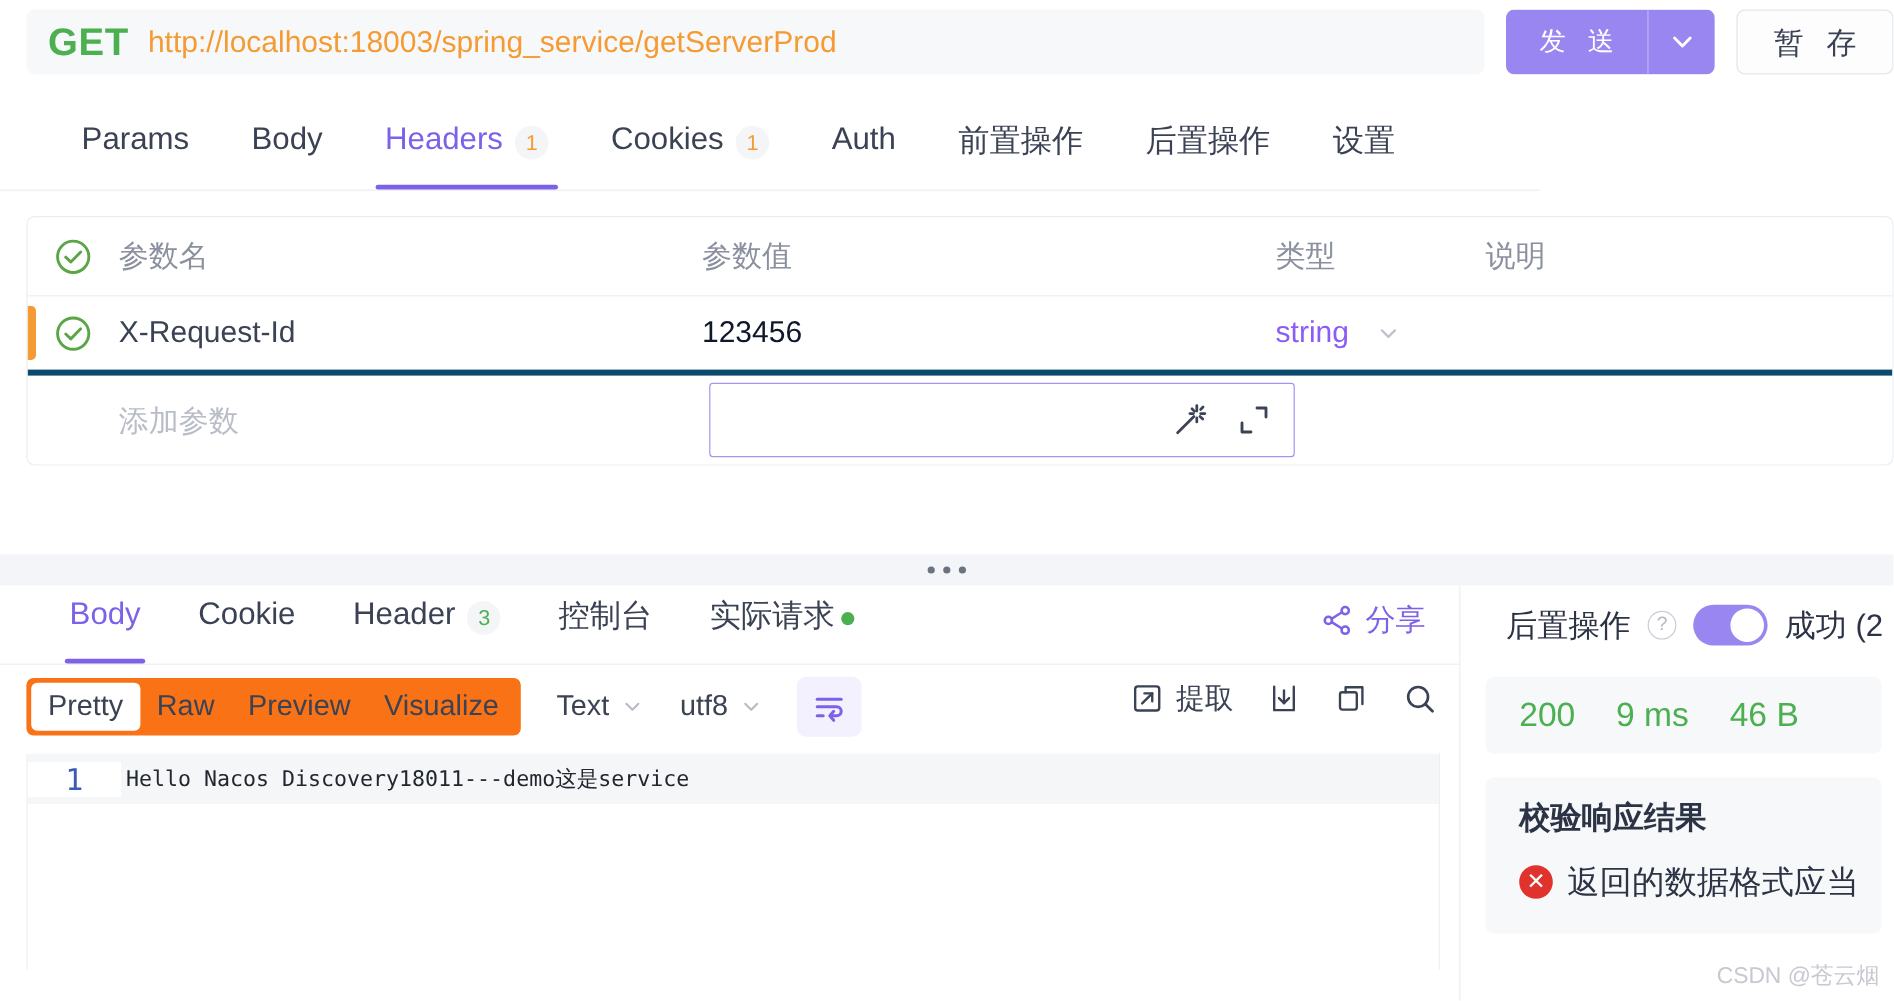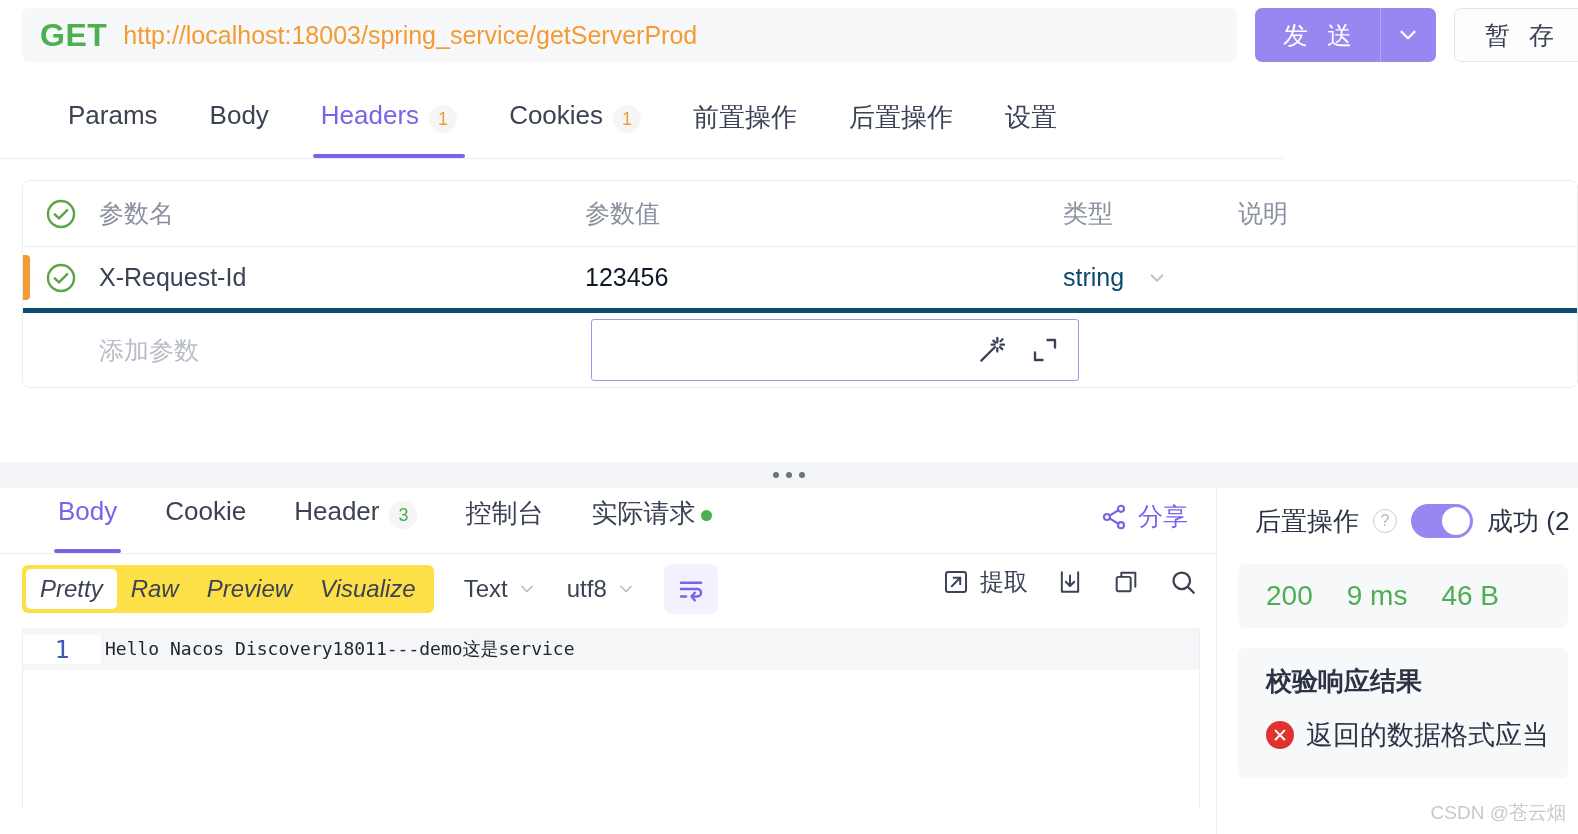--- a/index.html
+++ b/index.html
@@ -27,21 +27,21 @@
     margin-right: 16px; flex: 0 0 auto;
   }
   .url-text {
     color: #f59b33; font-size: 25px; white-space: nowrap; overflow: hidden;
   }
   .send-group {
     margin-left: 18px; height: 54px; display: flex; align-items: stretch;
     border-radius: 7px; overflow: hidden; flex: 0 0 auto;
   }
   .send-btn {
-    background: #9a86f0; color: #fff; font-size: 25px; letter-spacing: 6px;
+    background: #9a86f0; color: #fff; font-size: 22px; letter-spacing: 6px;
     padding: 0 22px 0 28px; display: flex; align-items: center; cursor: pointer;
     border: none;
   }
   .send-caret {
     background: #9a86f0; width: 56px; display: flex; align-items: center;
     justify-content: center; border-left: 1px solid #b3a3f5; cursor: pointer;
   }
   .save-btn {
     margin-left: 18px; height: 54px; min-width: 120px; border: 1px solid #e3e5ea;
     border-radius: 7px; background: #fdfdfe; color: #3b4254; font-size: 25px;
@@ -83,21 +83,21 @@
   }
   .trow.header { border-bottom: 1px solid #eceef2; justify-content: space-between; }
   .trow.data   { border-bottom: 5px solid #0c4a6e; }
   .rowmark {
     position: absolute; left: 0; top: 8px; bottom: 8px; width: 7px;
     background: #f59b33; border-radius: 0 4px 4px 0;
   }
   .cell-check { flex: 0 0 76px; display: flex; justify-content: center; align-items: center; }
   .cell-name  { flex: 0 0 486px; font-size: 25px; color: #3b4254; }
   .cell-value { flex: 0 0 478px; font-size: 25px; color: #0f172a; }
-  .cell-type  { flex: 0 0 175px; font-size: 25px; color: #0c4a6e; display: flex; align-items: center; }
+  .cell-type  { flex: 0 0 175px; font-size: 25px; color: #8b5cf6; display: flex; align-items: center; }
   .cell-desc  { flex: 1 1 auto; font-size: 25px; color: #3b4254; }
   .trow.header .cell-name, .trow.header .cell-value,
   .trow.header .cell-type, .trow.header .cell-desc {
     color: #8a909e; font-size: 25px;
   }
   .type-caret { margin-left: 22px; color: #bcc0c9; font-size: 20px; }
   .placeholder-row { height: 74px; }
   .ph-text { color: #b9bdc7; font-size: 25px; }
   .focus-input {
     position: absolute; left: 568px; top: 6px; width: 488px; height: 62px;
@@ -140,22 +140,22 @@
     position: absolute; right: 28px; top: 12px; display: flex; align-items: center;
     gap: 10px; color: #7d61e8; font-size: 25px; cursor: pointer;
   }
 
   
   .body-toolbar {
     position: relative; height: 70px; display: flex; align-items: center;
     padding-left: 22px;
   }
   .seg {
-    display: flex; align-items: flex-end; background: #fde047; border-radius: 6px;
-    height: 48px; padding: 4px; font-style: italic;
+    display: flex; align-items: flex-end; background: #f97316; border-radius: 6px;
+    height: 48px; padding: 4px;
   }
   .seg-item {
     height: 40px; display: flex; align-items: center; padding: 0 14px;
     font-size: 24px; color: #3b4254; border-radius: 5px; cursor: pointer;
   }
   .seg-item.active { background: #fff; }
   .drop {
     display: flex; align-items: center; gap: 9px; font-size: 24px; color: #3b4254;
     margin-left: 30px; cursor: pointer;
   }
@@ -264,20 +264,23 @@
       <span>Body</span>
     </div>
     <div class="rtab active">
       <span>Headers</span>
       <span class="cnt-badge">1</span>
       <span class="bar"></span>
     </div>
     <div class="rtab">
       <span>Cookies</span>
       <span class="cnt-badge">1</span>
+    </div>
+    <div class="rtab">
+      <span>Auth</span>
     </div>
     <div class="rtab">
       <span>前置操作</span>
     </div>
     <div class="rtab">
       <span>后置操作</span>
     </div>
     <div class="rtab">
       <span>设置</span>
     </div>

